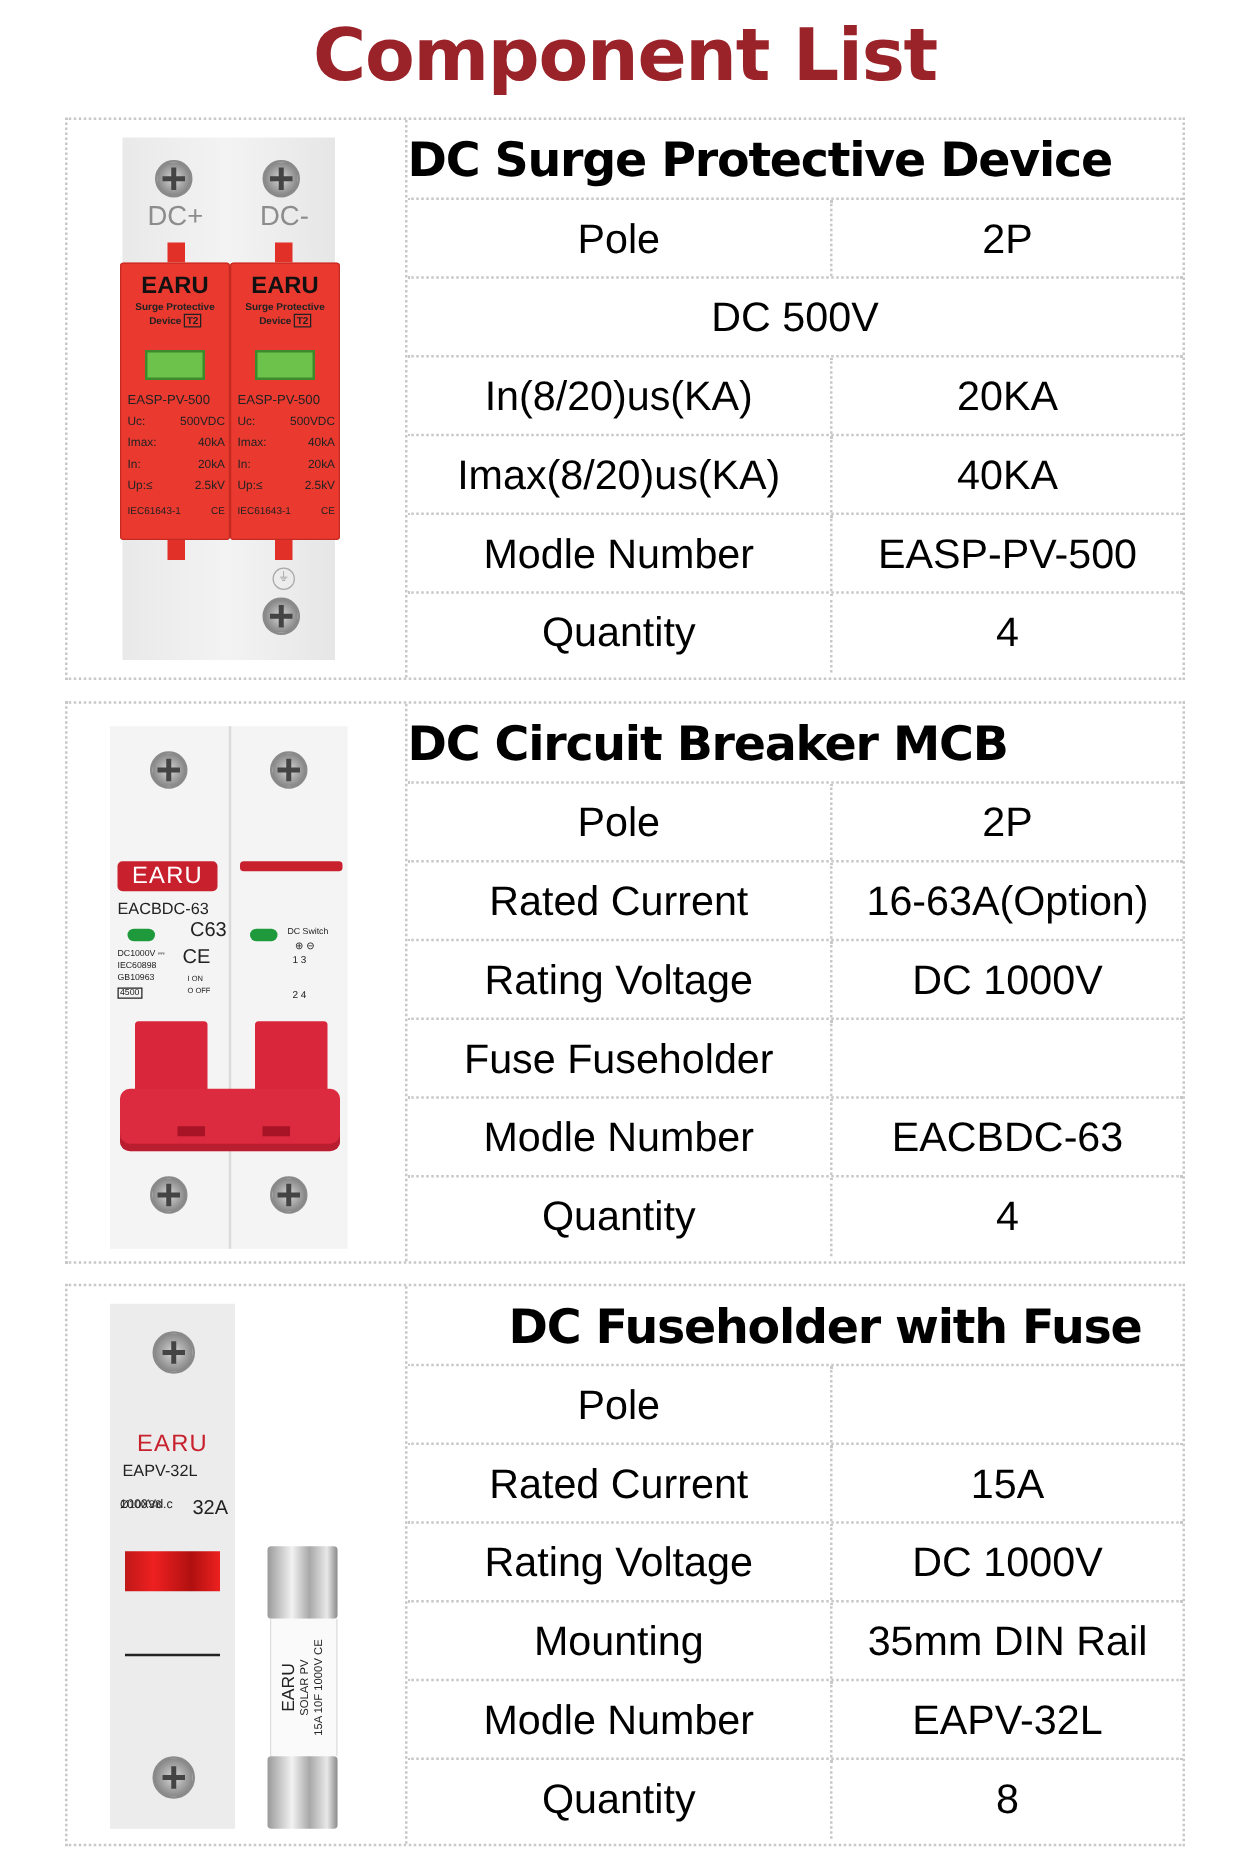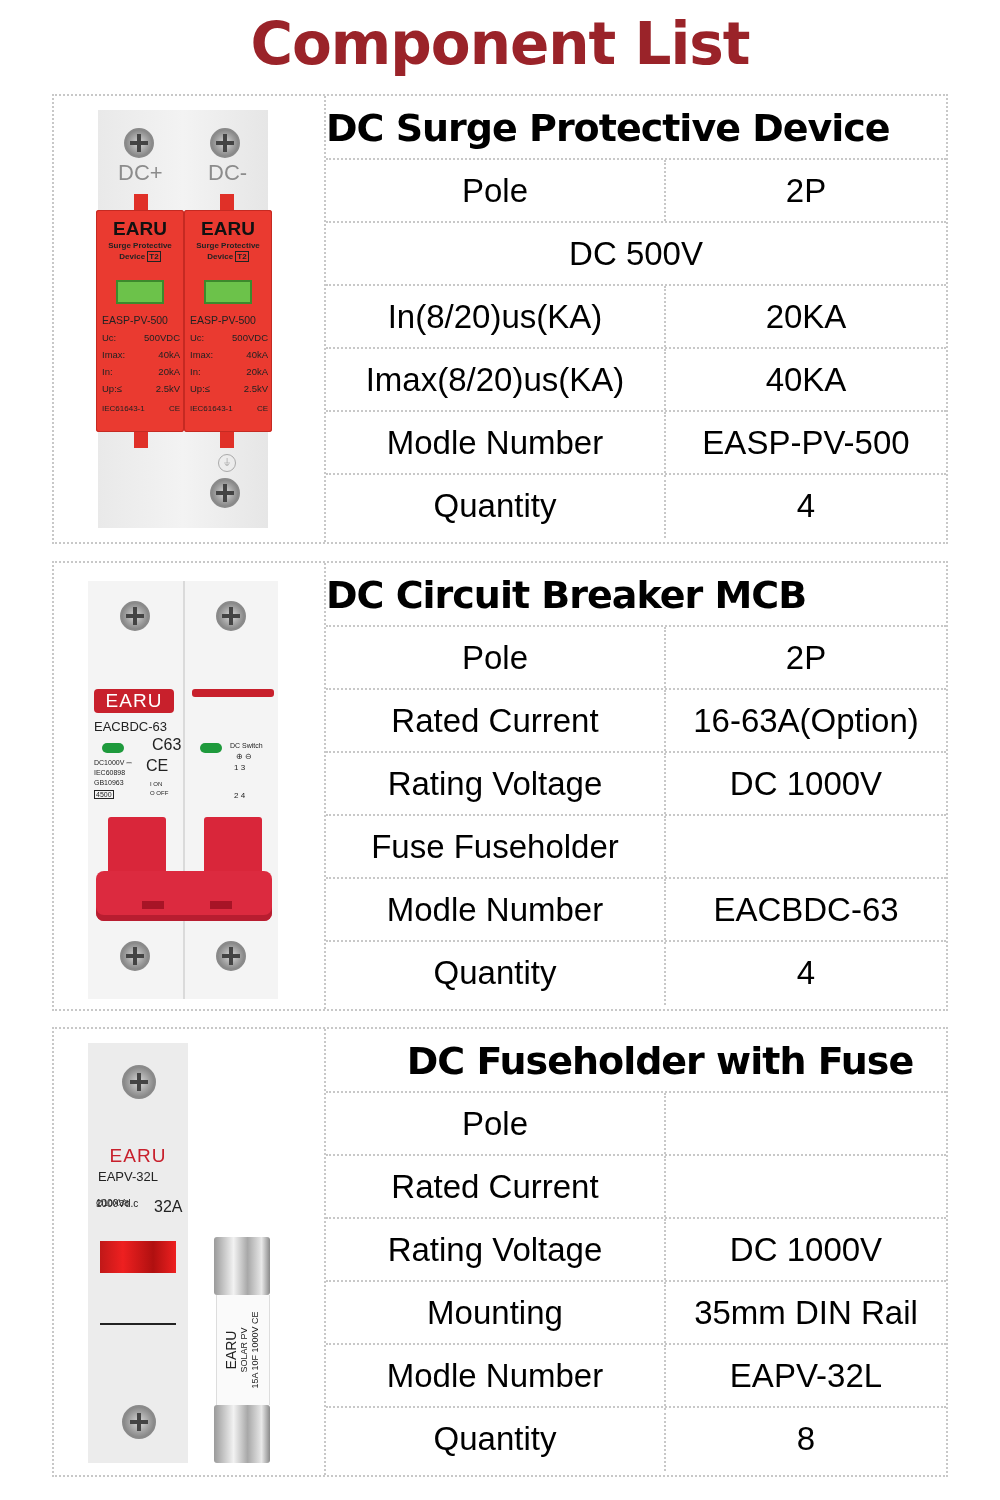--- a/index.html
+++ b/index.html
@@ -240,20 +240,21 @@
       <div class="fuse-cap" style="top:168px;"></div>
     </div>
   </div>
   <div class="spec-table">
     <div class="spec-title" style="text-align:center;padding-left:48px;">DC Fuseholder with Fuse</div>
     <div class="spec-row">
         <div class="spec-label">Pole</div>
       </div>
     <div class="spec-row">
         <div class="spec-label">Rated Current</div>
+        <div class="spec-value">15A</div>
       </div>
     <div class="spec-row">
         <div class="spec-label">Rating Voltage</div>
         <div class="spec-value">DC 1000V</div>
       </div>
     <div class="spec-row">
         <div class="spec-label">Mounting</div>
         <div class="spec-value">35mm DIN Rail</div>
       </div>
     <div class="spec-row">

